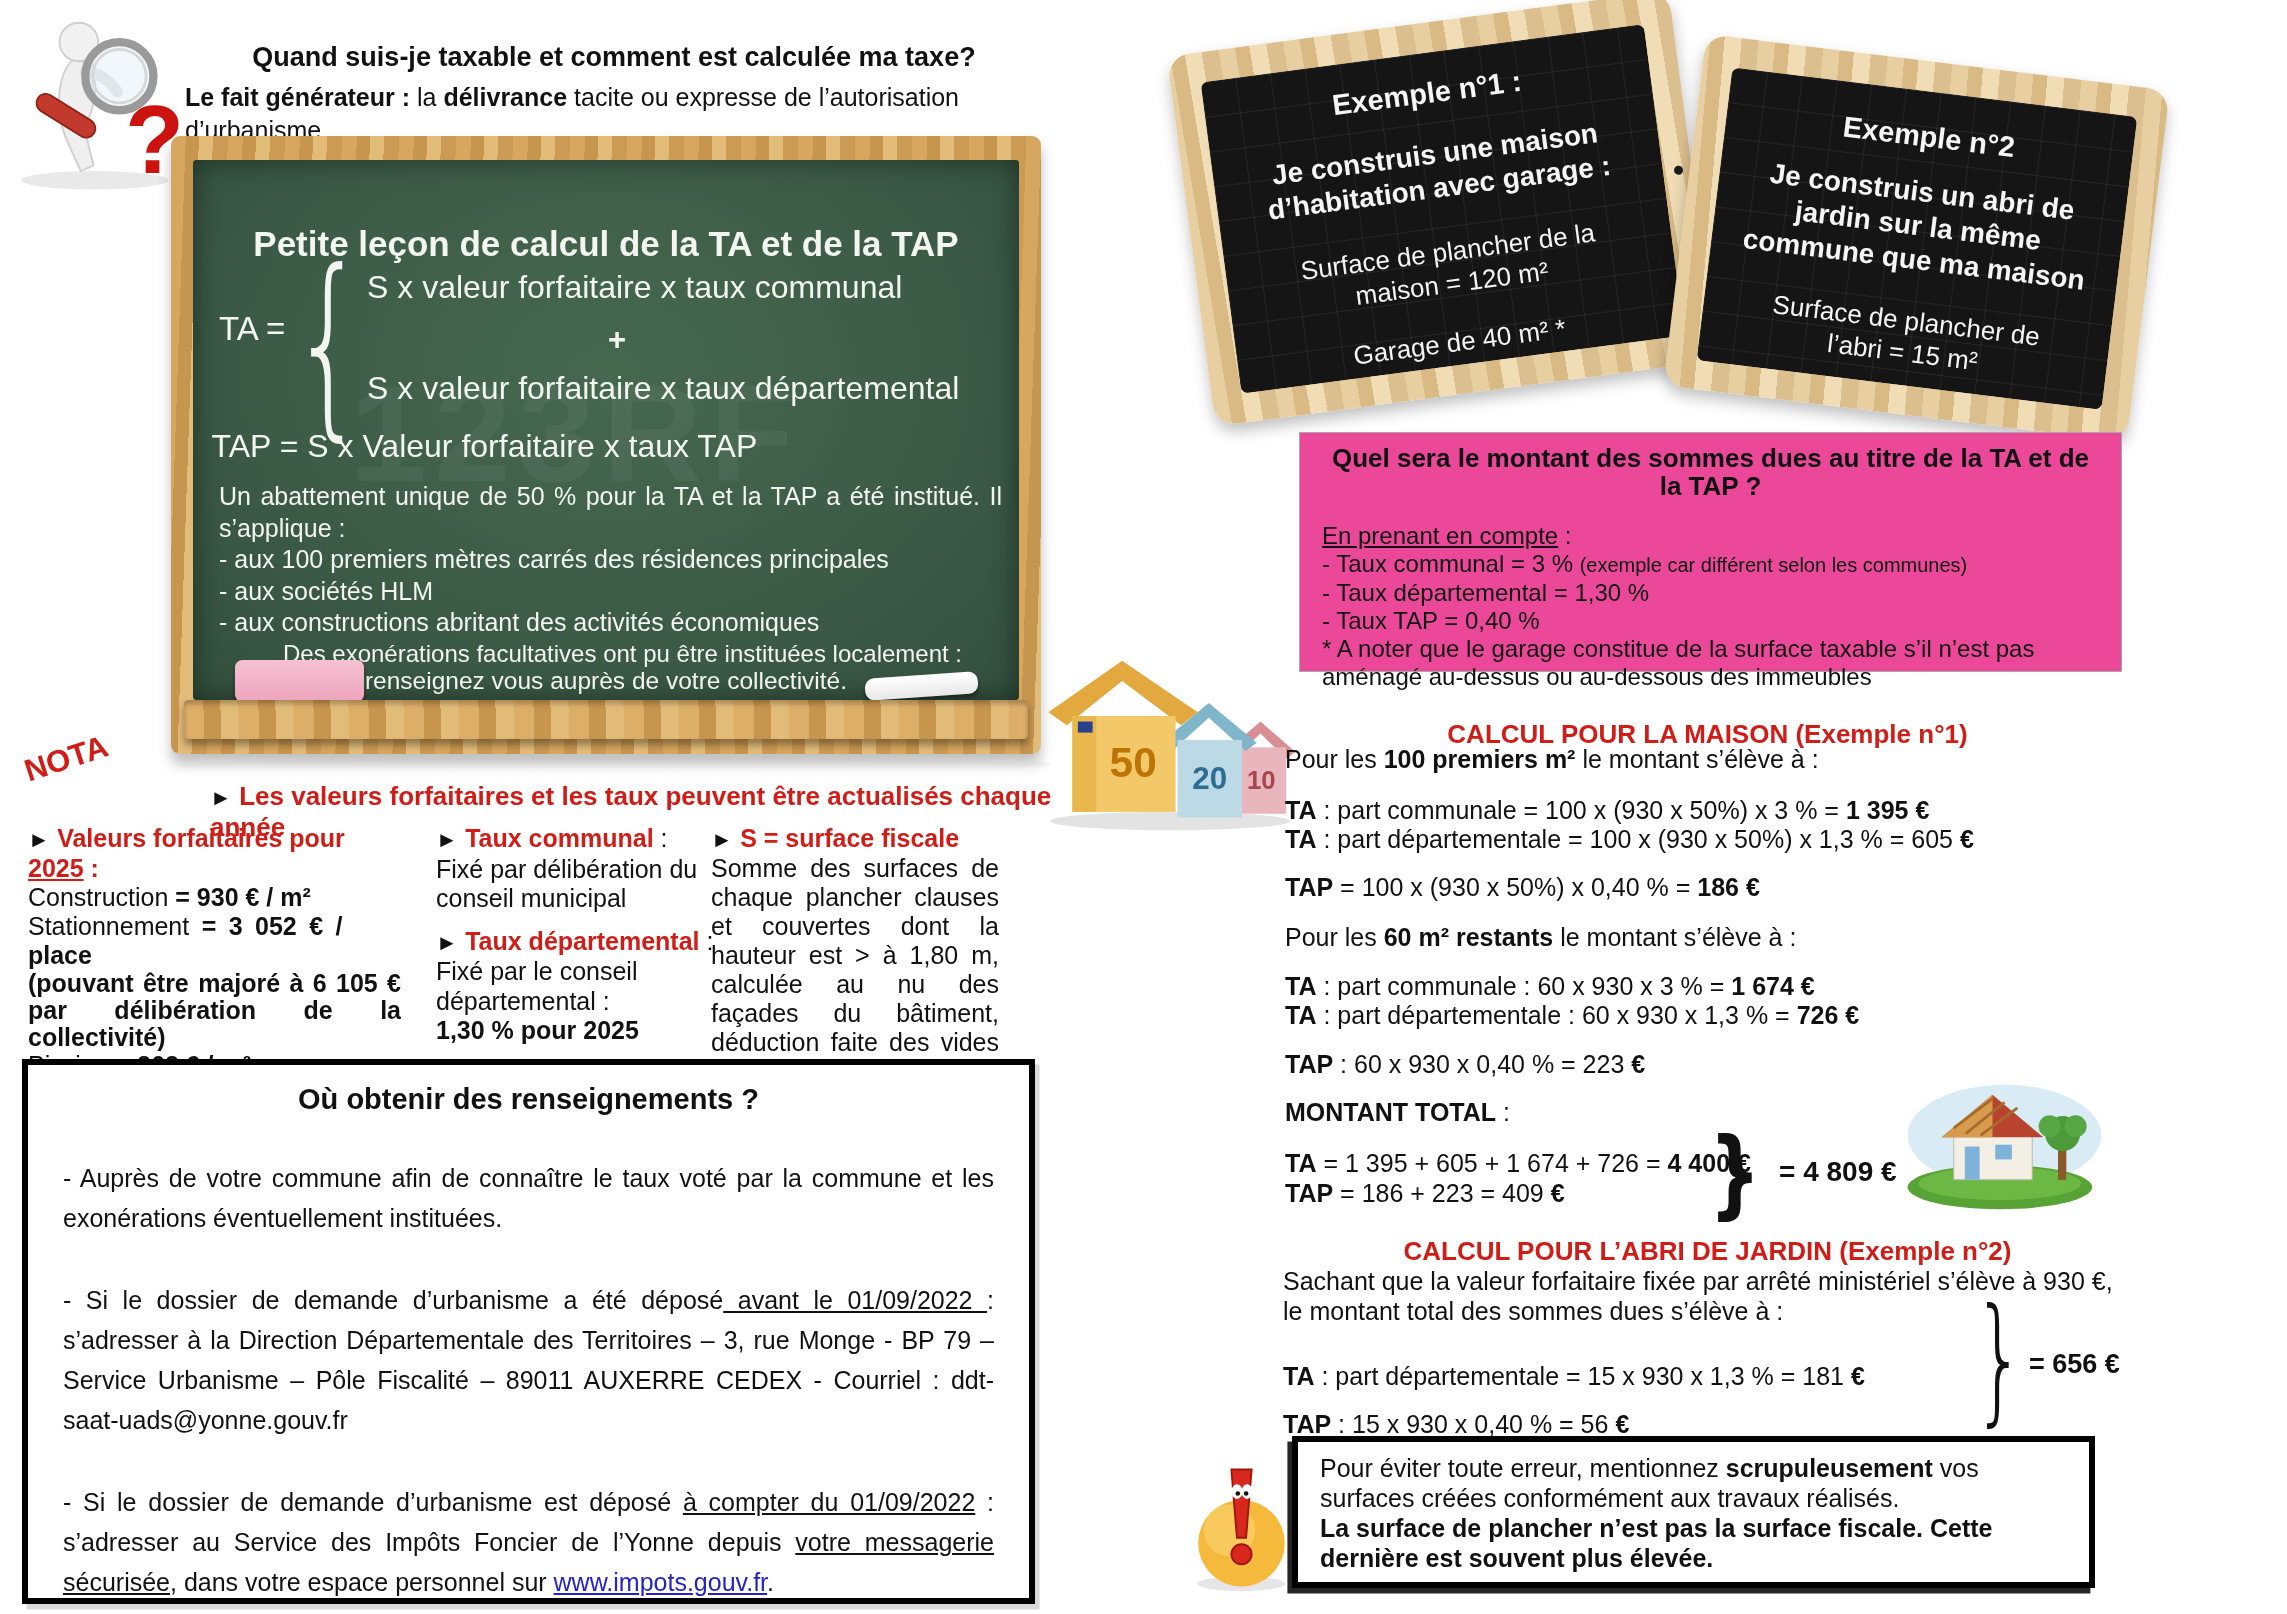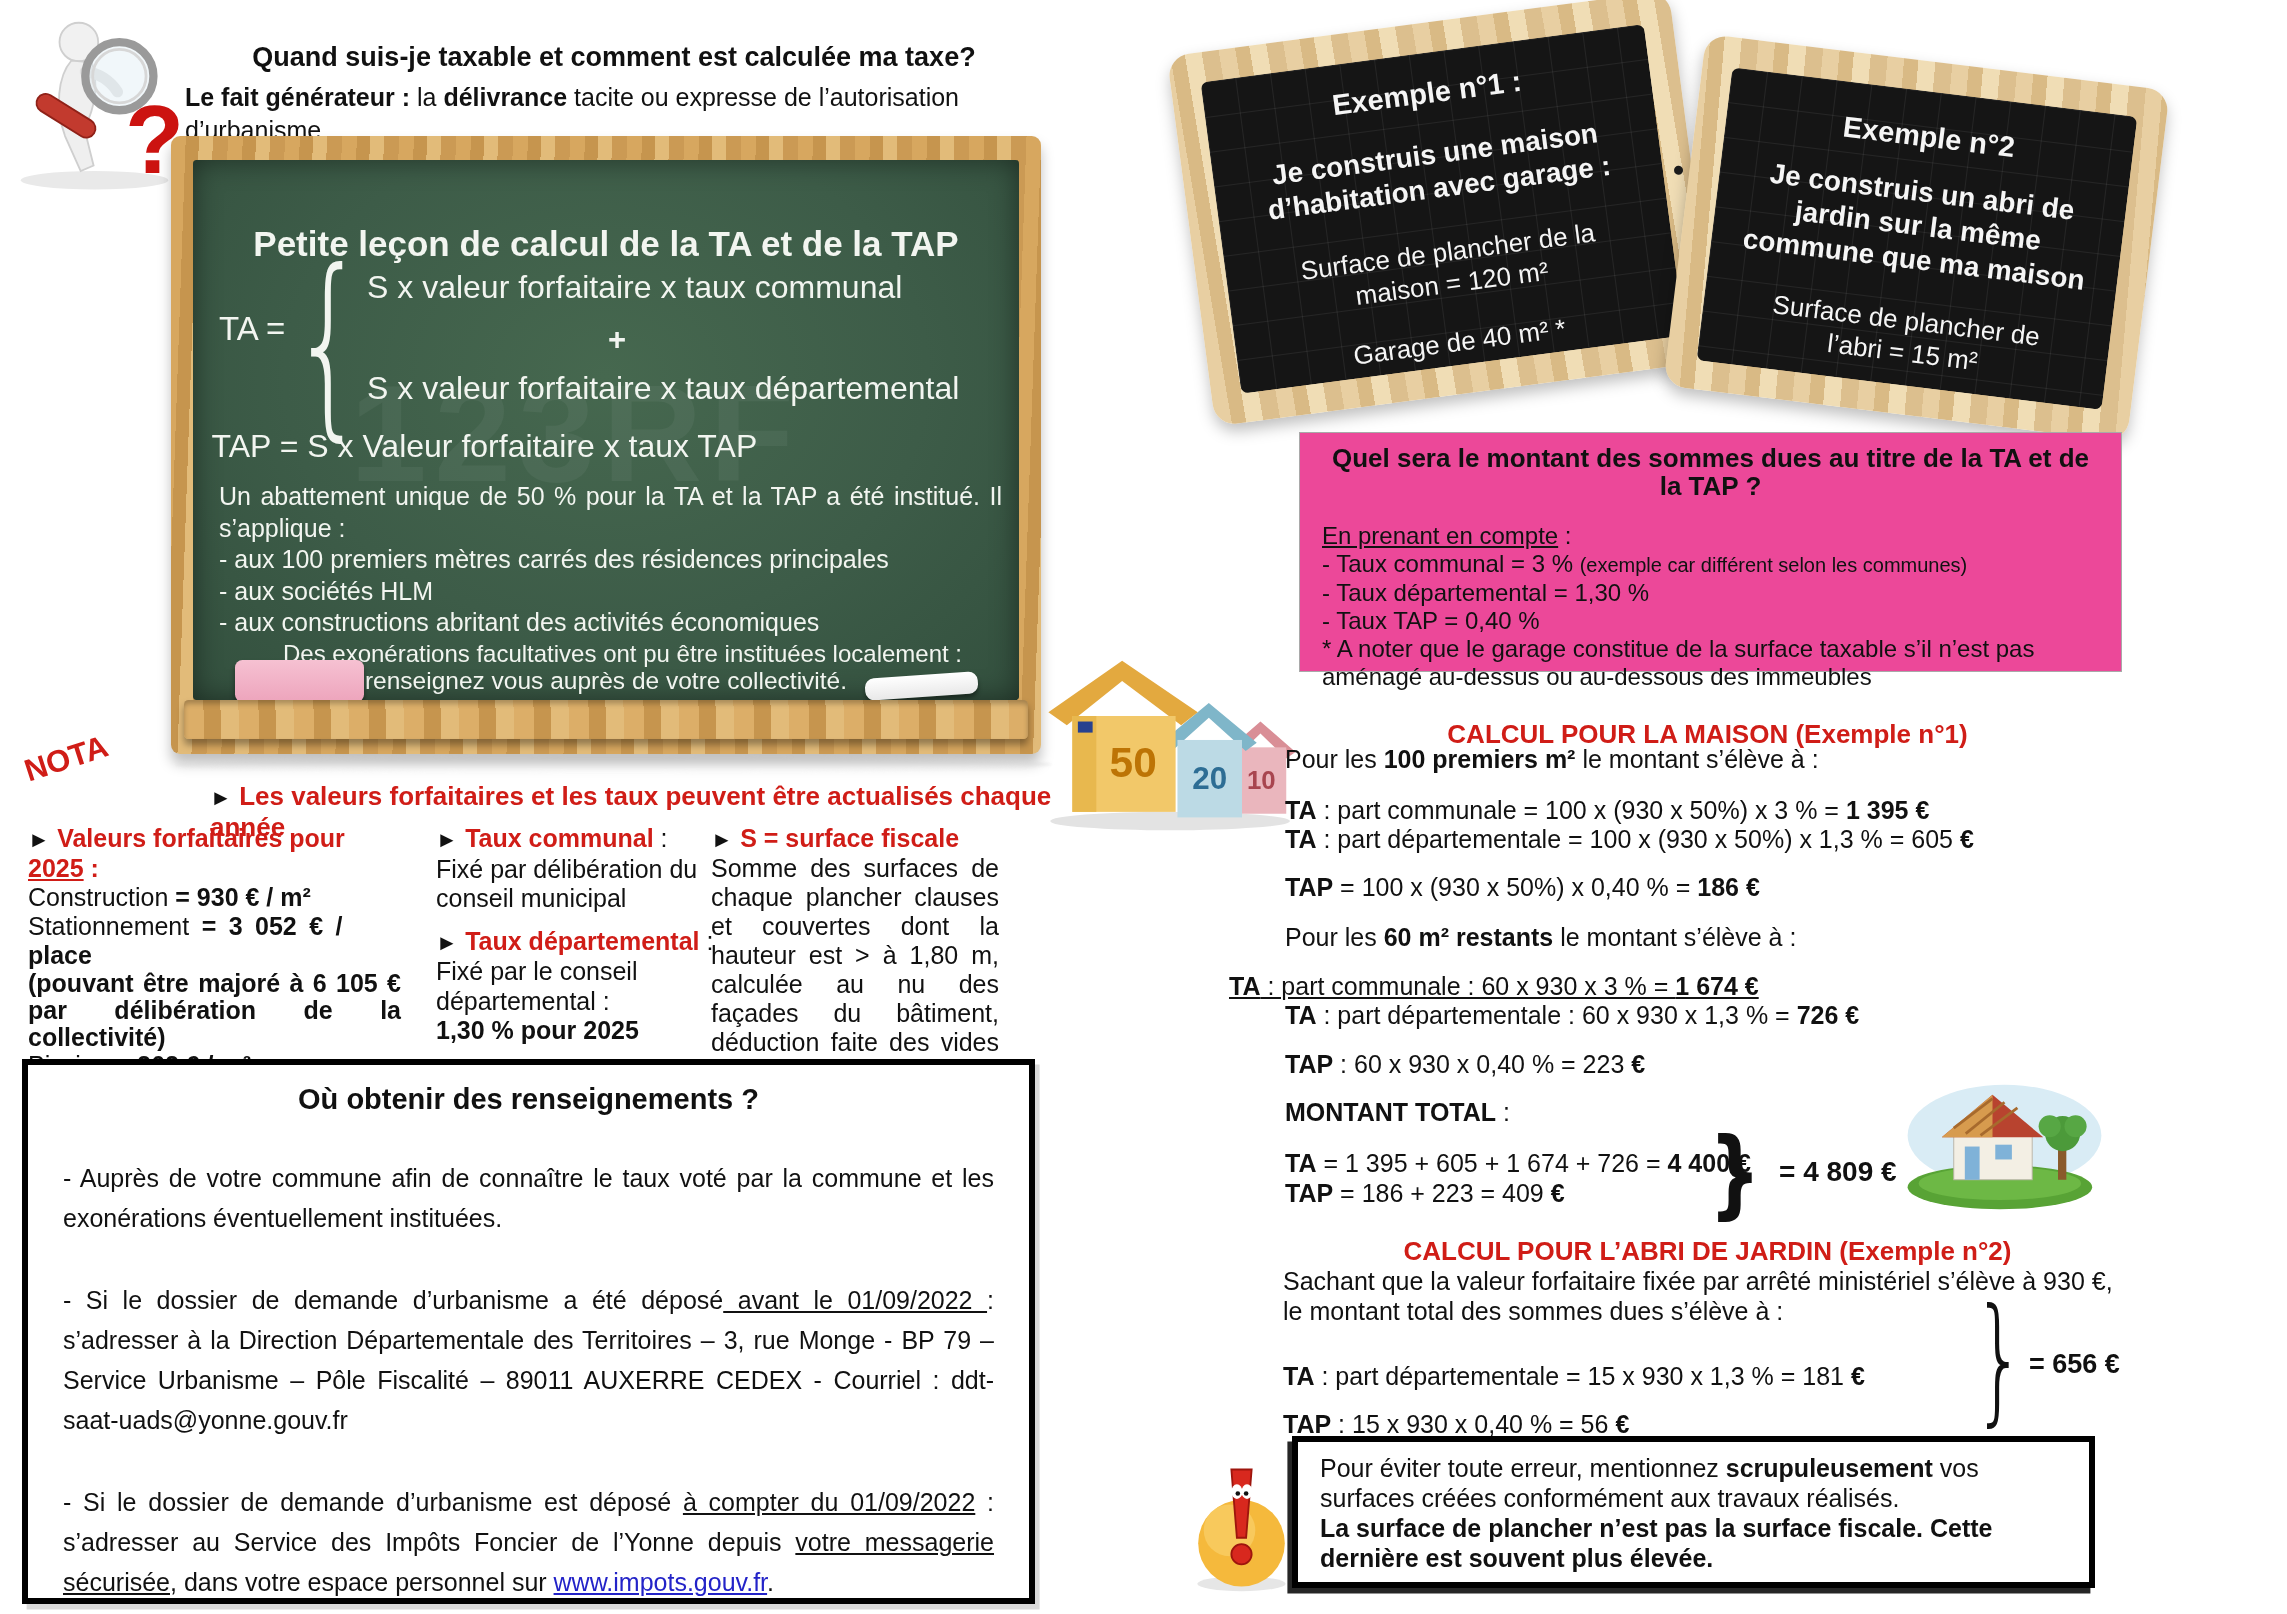--- a/index.html
+++ b/index.html
@@ -180,21 +180,21 @@
     <rect x="40" y="72" width="16" height="12" fill="#27418f"></rect>
     <text x="100" y="132" text-anchor="middle" font-size="46" font-weight="bold" fill="#bd7405">50</text>
   </svg>
 
   <div class="abs b red center" style="left:1283px; top:699px; width:849px; font-size:26px;">CALCUL POUR LA MAISON (Exemple n°1)</div>
   <div class="abs" style="left:1285px; top:745px;"><span>Pour les </span><span class="b">100 premiers m²</span><span> le montant s’élève à :</span></div>
   <div class="abs" style="left:1285px; top:796px;"><span class="b">TA</span><span> : part communale = 100 x (930 x 50%) x 3 % = </span><span class="b">1 395 €</span></div>
   <div class="abs" style="left:1285px; top:825px;"><span class="b">TA</span><span> : part départementale = 100 x (930 x 50%) x 1,3 % = 605 </span><span class="b">€</span></div>
   <div class="abs" style="left:1285px; top:873px;"><span class="b">TAP</span><span> = 100 x (930 x 50%) x 0,40 % = </span><span class="b">186 €</span></div>
   <div class="abs" style="left:1285px; top:923px;"><span>Pour les </span><span class="b">60 m² restants</span><span> le montant s’élève à :</span></div>
-  <div class="abs" style="left:1229px; top:972px;text-decoration:underline;"><span class="b">TA</span><span> : part communale : 60 x 930 x 3 % = </span><span class="b">1 674 €</span></div>
+  <div class="abs" style="left:1285px; top:972px;"><span class="b">TA</span><span> : part communale : 60 x 930 x 3 % = </span><span class="b">1 674 €</span></div>
   <div class="abs" style="left:1285px; top:1001px;"><span class="b">TA</span><span> : part départementale : 60 x 930 x 1,3 % = </span><span class="b">726 €</span></div>
   <div class="abs" style="left:1285px; top:1050px;"><span class="b">TAP</span><span> : 60 x 930 x 0,40 % = 223  </span><span class="b">€</span></div>
   <div class="abs" style="left:1285px; top:1098px;"><span class="b">MONTANT TOTAL</span><span> :</span></div>
   <div class="abs" style="left:1285px; top:1149px;"><span class="b">TA</span><span> = 1 395 + 605 + 1 674 + 726 = </span><span class="b">4 400 €</span></div>
   <div class="abs" style="left:1285px; top:1179px;"><span class="b">TAP</span><span> = 186 + 223 = 409 </span><span class="b">€</span></div>
   <div class="abs brace b" style="left:1709px; top:1124px; font-size:97px; transform:scaleX(.75); transform-origin:left top;">}</div>
   <div class="abs b" style="left:1779px; top:1156px; font-size:28px;">= 4 809 €</div>
 
   <svg class="abs" style="left:1903px; top:1080px;" width="203" height="134" viewBox="0 0 220 145">
     <ellipse cx="110" cy="60" rx="105" ry="55" fill="#d9ecf5"></ellipse>

